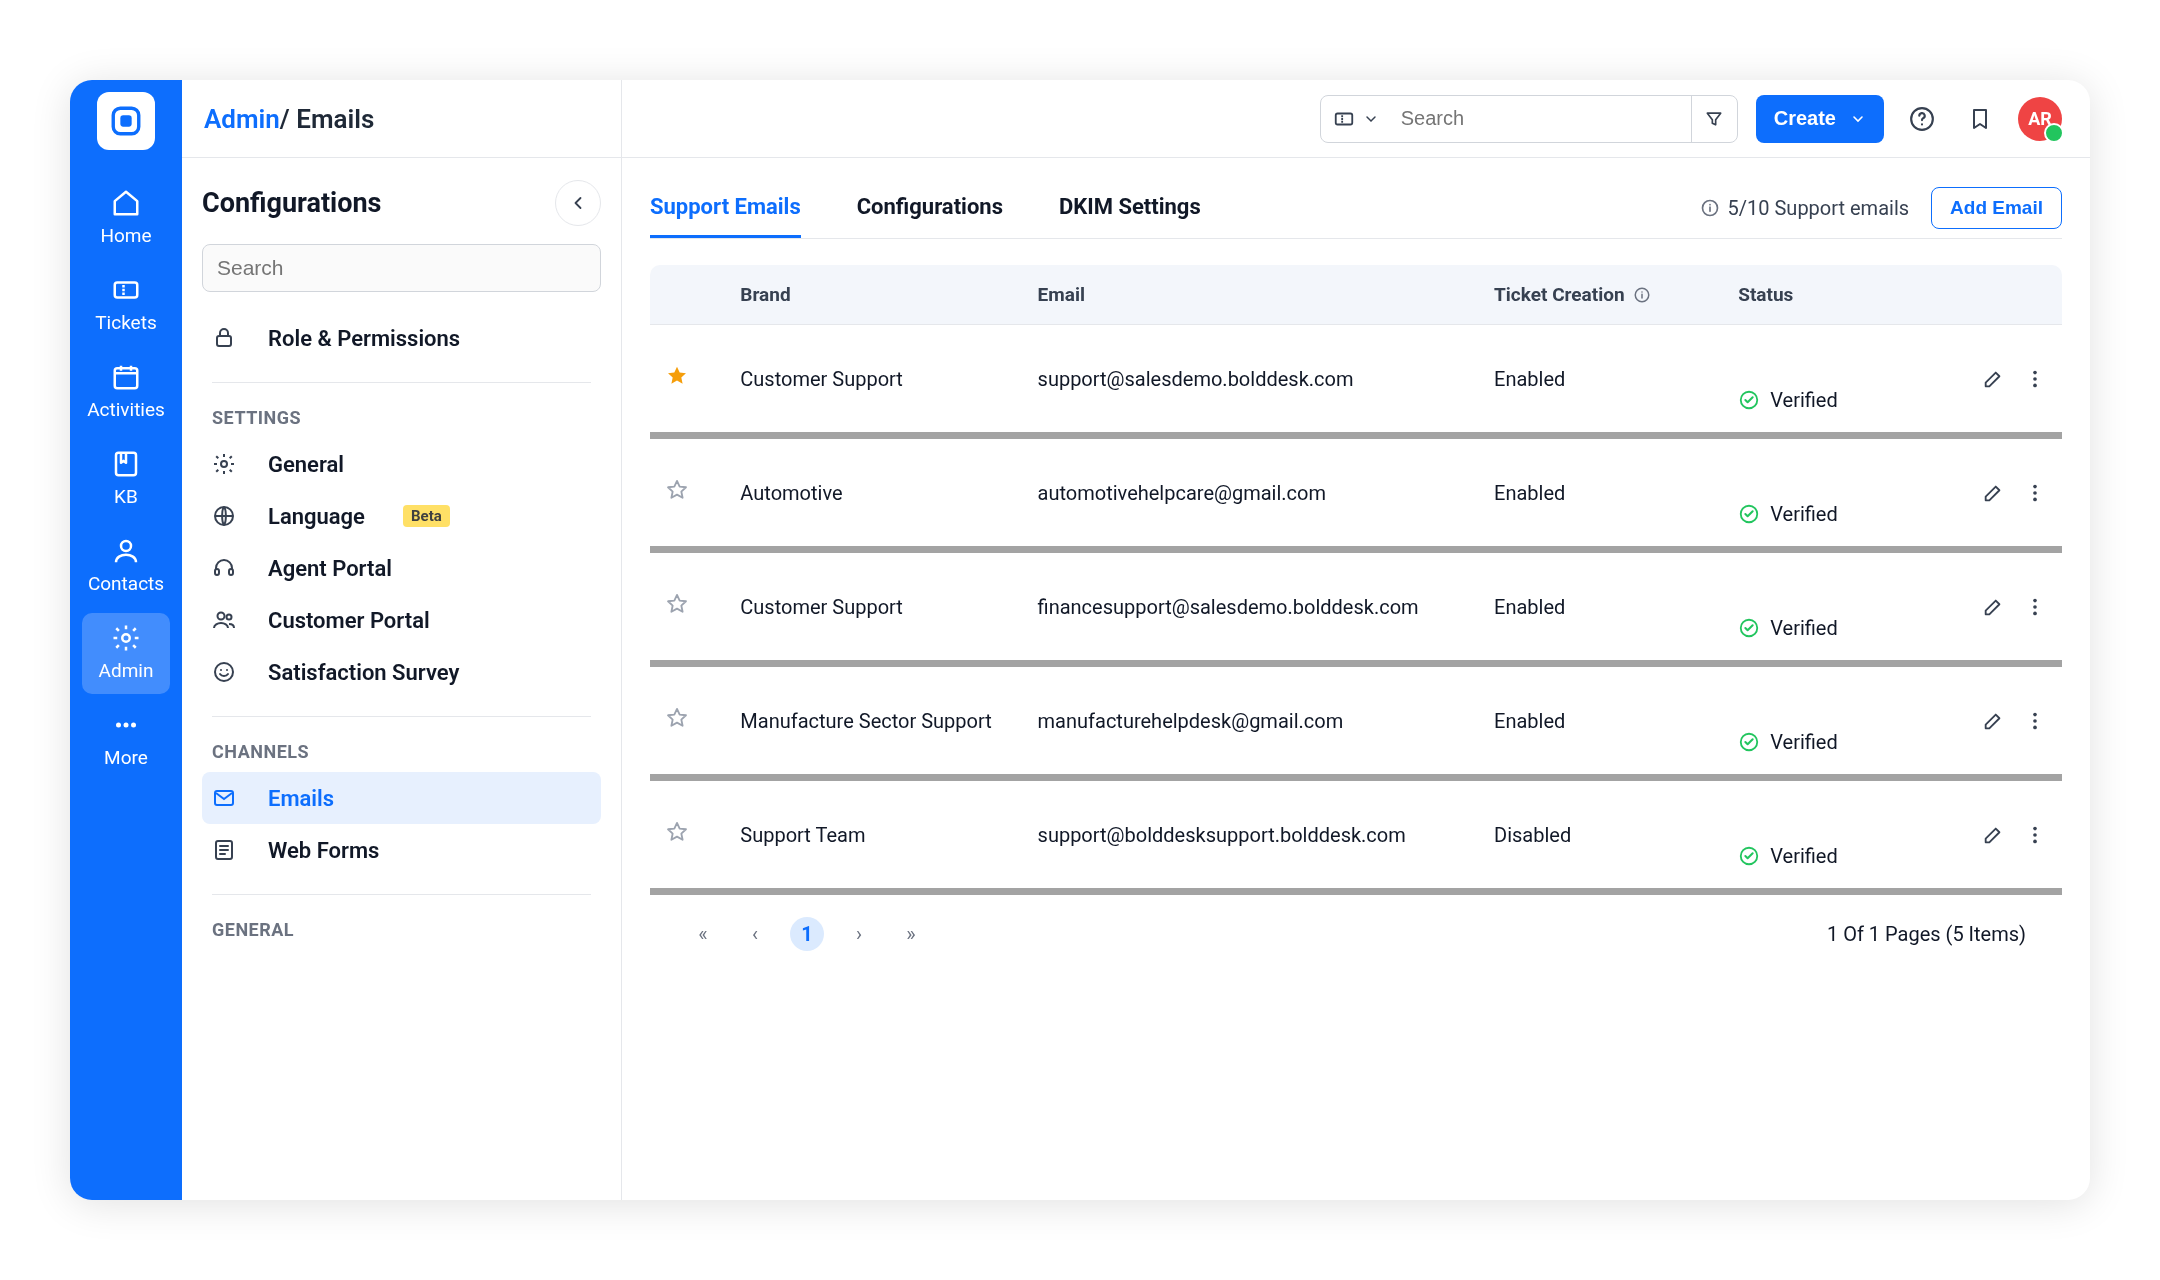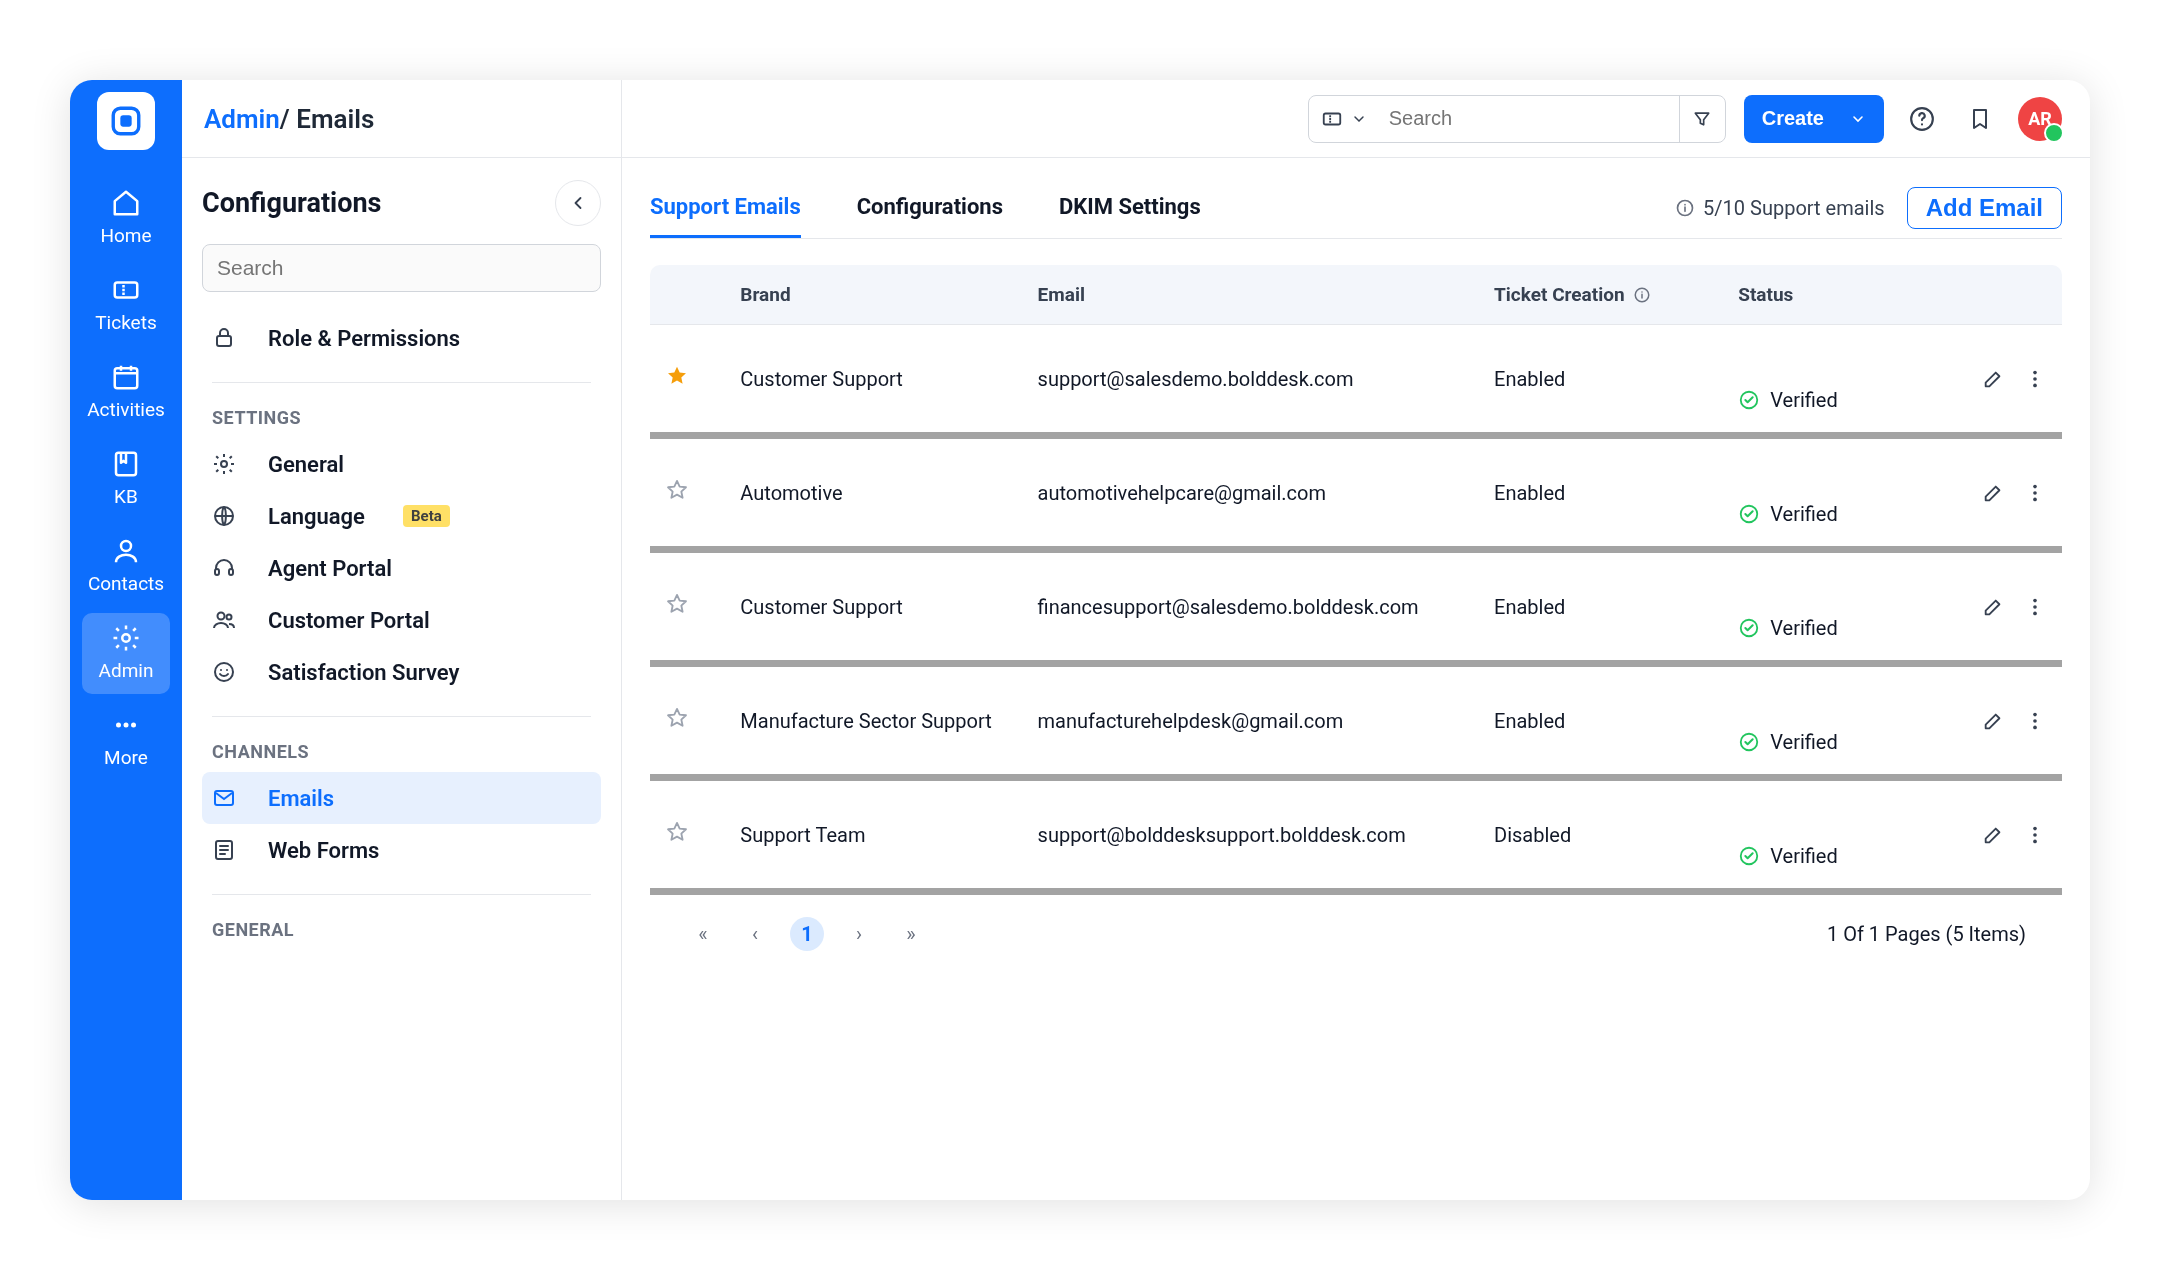--- a/index.html
+++ b/index.html
@@ -65,32 +65,32 @@
   .side-divider { border:none; border-top:1px solid #e5e7eb; margin: 18px 10px;}
   .beta-badge { background:#ffe066; color:#404040; font-size:15px; font-weight:700; padding:2px 8px; border-radius:4px; margin-left:6px;}
 
   
   .main { flex:1; display:flex; flex-direction:column; }
   .top-right { flex:1; display:flex; align-items:center; justify-content:flex-end; gap:18px; padding-right:28px;}
   .search-wrap { display:flex; align-items:center; border:1px solid #d1d5db; border-radius:8px; overflow:hidden; height:48px;}
   .search-prefix { display:flex; align-items:center; gap:8px; padding:0 12px; color:#374151; }
   .search-input { border:none; height:46px; width:300px; font-size:20px; padding:0 10px; outline:none; color:#111827;}
   .search-filter { width:46px; height:46px; border-left:1px solid #d1d5db; display:flex; align-items:center; justify-content:center; color:#374151; cursor:pointer;}
-  .create-btn { background:#0d6efd; color:#fff; border:none; height:48px; padding:0 18px; border-radius:8px; font-size:20px; font-weight:600; display:flex; align-items:center; gap:26px; cursor:pointer;}
+  .create-btn { background:#0d6efd; color:#fff; border:none; height:48px; padding:0 18px; border-radius:8px; font-size:20px; font-weight:600; display:flex; align-items:center; gap:14px; cursor:pointer;}
   .icon-btn { width:40px; height:40px; border-radius:50%; display:flex; align-items:center; justify-content:center; color:#374151; cursor:pointer;}
   .avatar { width:44px; height:44px; border-radius:50%; background:#ef4444; color:#fff; display:flex; align-items:center; justify-content:center; font-size:18px; font-weight:700; position:relative;}
   .avatar::after { content:''; position:absolute; right:-2px; bottom:-2px; width:16px; height:16px; background:#22c55e; border:2px solid #fff; border-radius:50%;}
 
   .content { padding: 20px 28px 0 28px; flex:1; overflow:auto;}
   .tabs-row { display:flex; align-items:center; border-bottom:1px solid #e5e7eb; }
   .tab { padding: 16px 0; margin-right:56px; font-size:22px; font-weight:700; color:#111827; cursor:pointer; border-bottom:3px solid transparent;}
   .tab.active { color:#0d6efd; border-bottom-color:#0d6efd;}
   .tabs-right { margin-left:auto; display:flex; align-items:center; gap:22px;}
   .support-count { display:flex; align-items:center; gap:8px; color:#374151; font-size:20px;}
-  .add-email-btn { border:1.8px solid #0d6efd; color:#0d6efd; background:#fff; height:42px; padding:0 18px; border-radius:8px; font-size:24px; font-weight:600; cursor:pointer;}
+  .add-email-btn { border:1.8px solid #0d6efd; color:#0d6efd; background:#fff; height:42px; padding:0 18px; border-radius:8px; font-size:19px; font-weight:600; cursor:pointer;}
 
   
   .table-wrap { margin-top: 26px; }
   table { width:100%; border-collapse:collapse;}
   thead th {
     background:#f3f6fb; text-align:left; font-size:19px; font-weight:700; color:#374151;
     padding: 18px 16px; border-bottom:1px solid #e5e7eb;
   }
   thead th:first-child { border-top-left-radius:10px; width:70px;}
   thead th:last-child { border-top-right-radius:10px; width:140px;}

